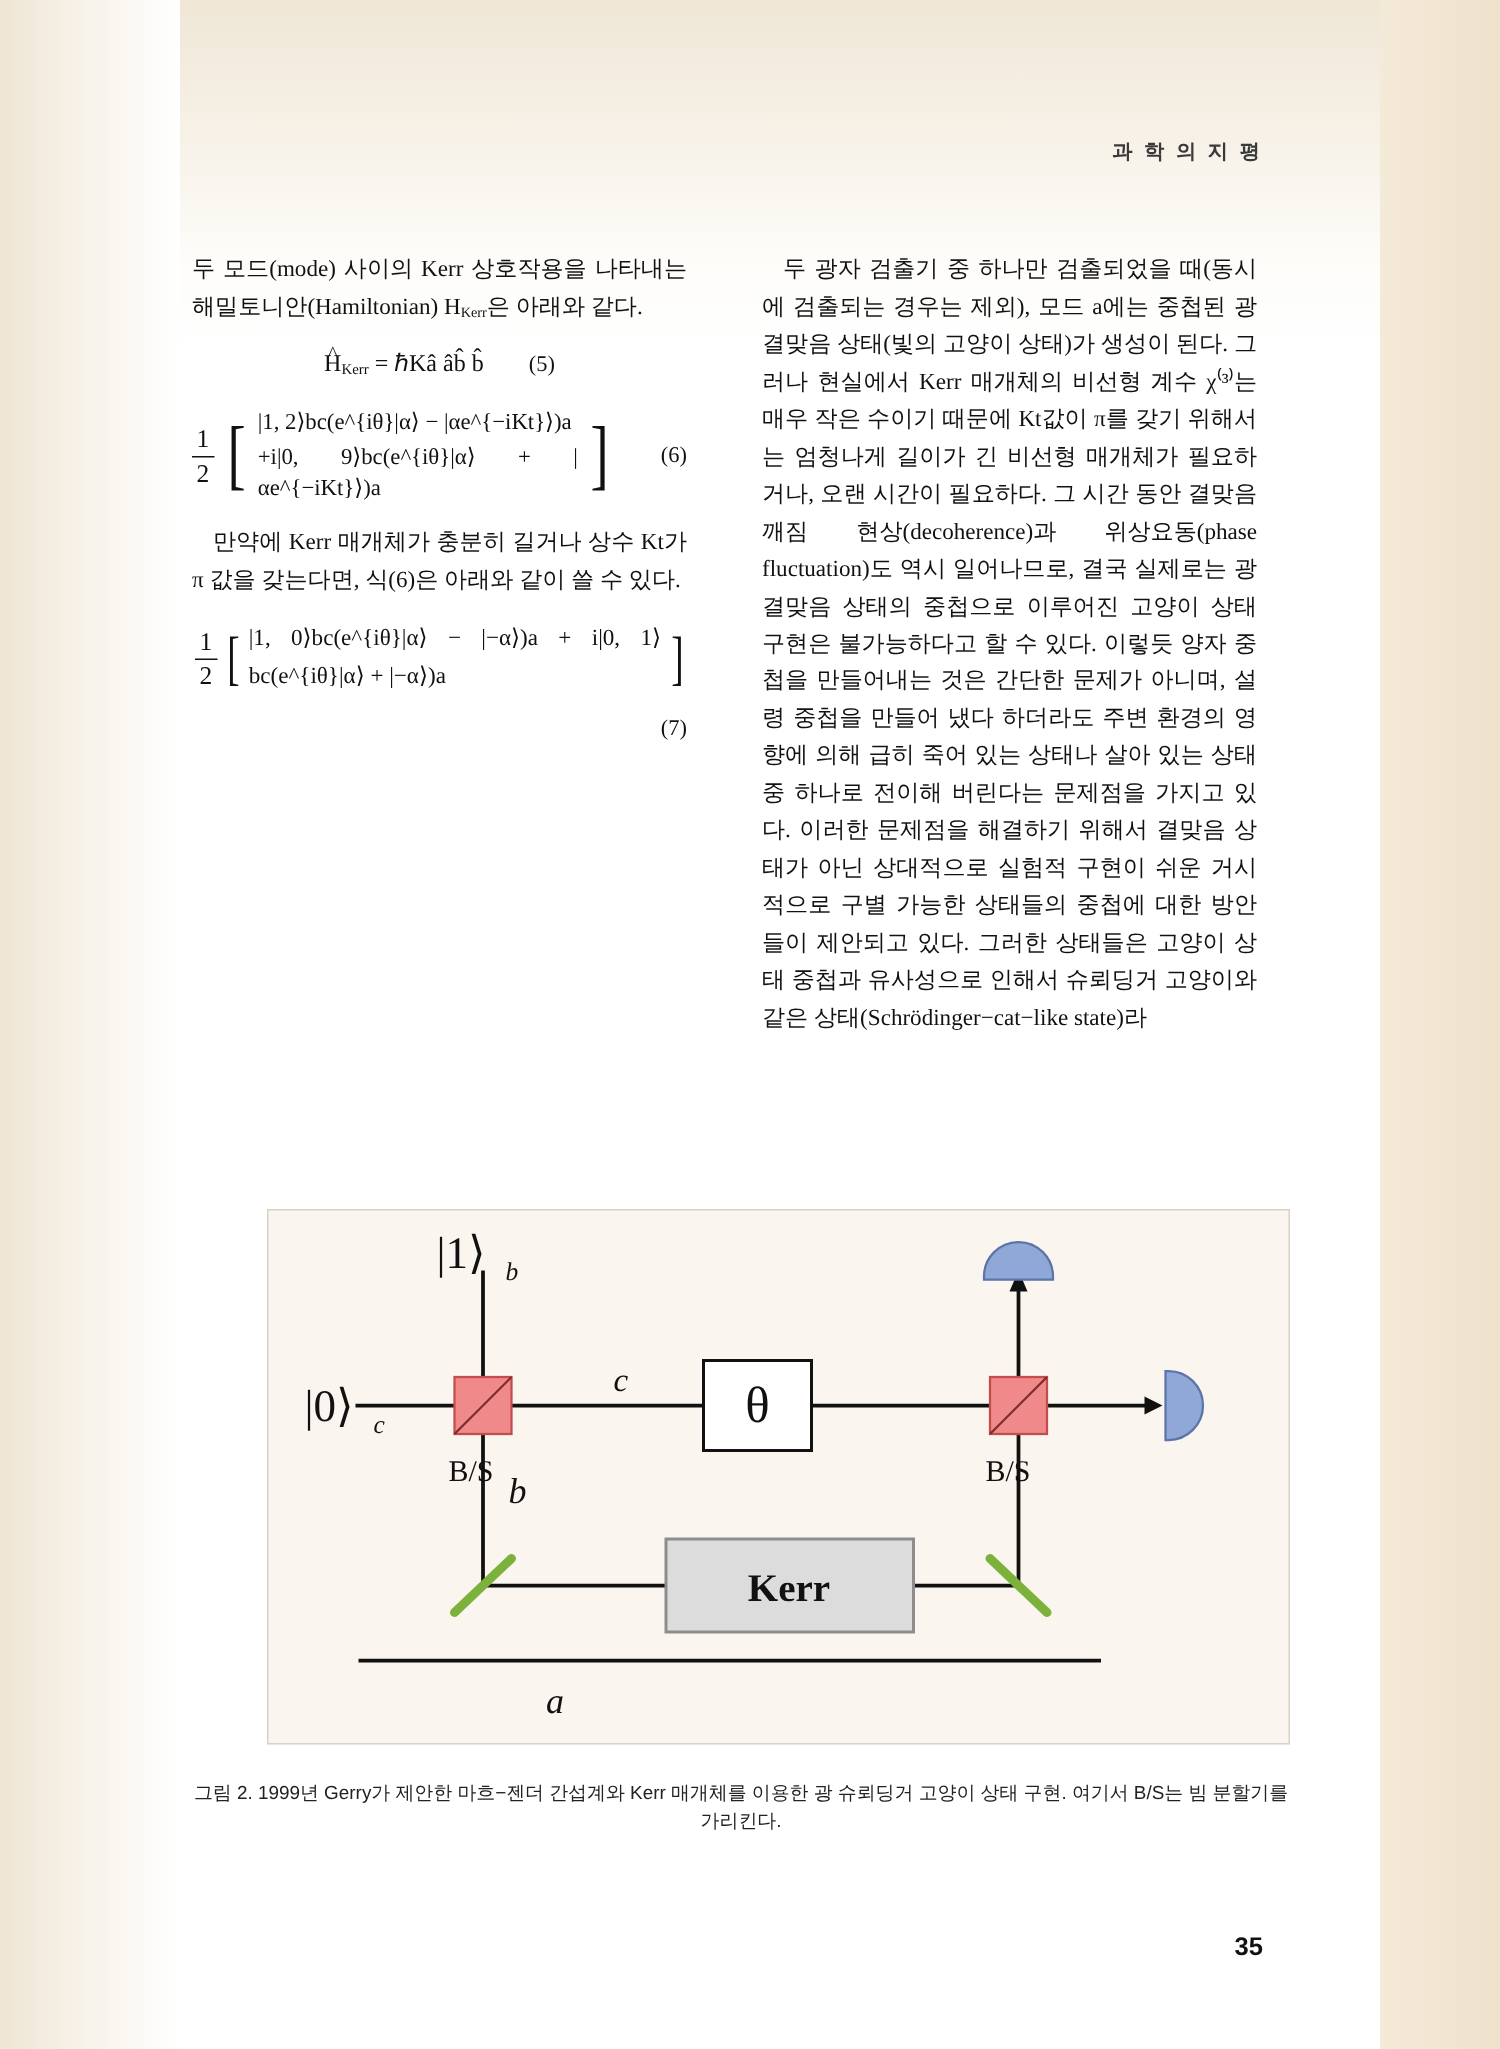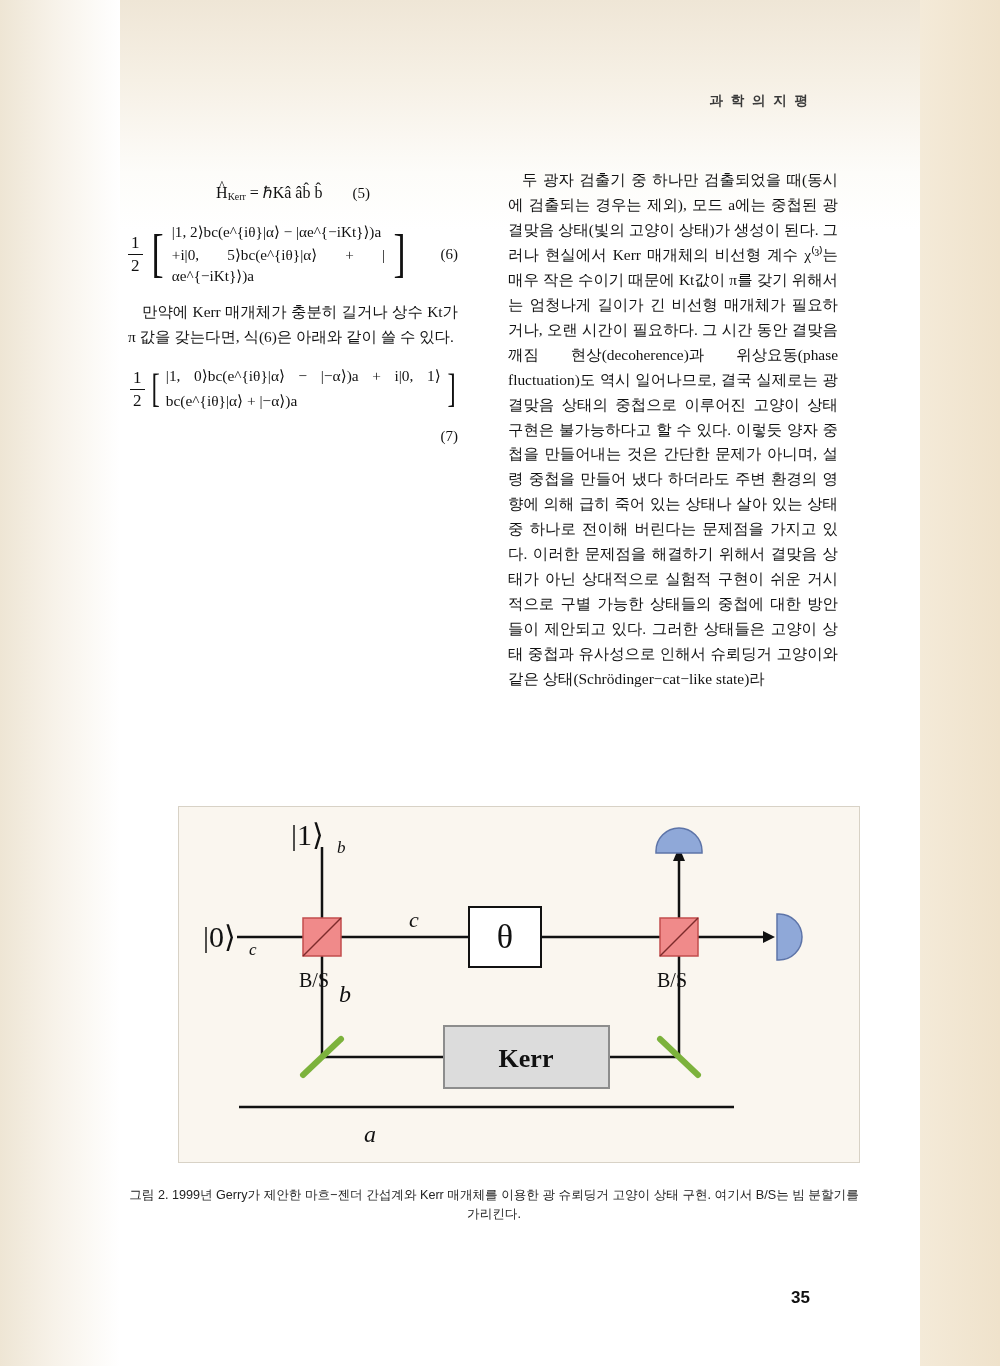--- a/index.html
+++ b/index.html
@@ -13,20 +13,21 @@
     background: #ffffff;
     font-family: "Liberation Serif", serif;
     overflow: hidden;
   }
   .page {
     position: absolute;
     left: 0; top: 0;
     width: 920px;
     height: 998px;
     background: #ffffff;
+    padding-left: 32px;
   }
   
   .side-band {
     position: absolute;
     right: 0; top: 0;
     width: 80px;
     height: 1366px;
     background: linear-gradient(to right, #f4ead8, #efe2cb);
   }
   
@@ -185,38 +186,41 @@
 </head>
 <body>
 
 <div class="page">
   <div class="top-wash"></div>
   <div class="left-wash"></div>
 
   <div class="header">과 학 의  지 평</div>
 
   <div class="col col-left">
+    <p>
+      <span>두 모드(mode) 사이의 Kerr 상호작용을 나타내는 해밀토니안(Hamiltonian) H</span><sub class="s">Kerr</sub><span>은 아래와 같다.</span>
+    </p>
 
     <div class="eq">
       <span class="hat">H</span><sub class="s">Kerr</sub>
       <span>= ℏKâ âb̂ b̂</span>
       <span class="eq-num">(5)</span>
     </div>
 
 
     <div class="eq-block">
       <span class="frac">
         <span class="num">1</span>
         <span class="bar"></span>
         <span class="num">2</span>
       </span>
       <span class="bracket">[</span>
       <span class="rows">
         <span>|1, 2⟩bc(e^{iθ}|α⟩ − |αe^{−iKt}⟩)a</span>
-        <span>+i|0, 5⟩bc(e^{iθ}|α⟩ + |αe^{−iKt}⟩)a</span>
+        <span>+i|0, 9⟩bc(e^{iθ}|α⟩ + |αe^{−iKt}⟩)a</span>
       </span>
       <span class="bracket">]</span>
       <span class="eq-num">(6)</span>
     </div>
 
     <p class="indent">만약에 Kerr 매개체가 충분히 길거나 상수 Kt가 π 값을 갖는다면, 식(6)은 아래와 같이 쓸 수 있다.</p>
 
     <div class="eq7">
       <span class="frac">
         <span class="num">1</span>

